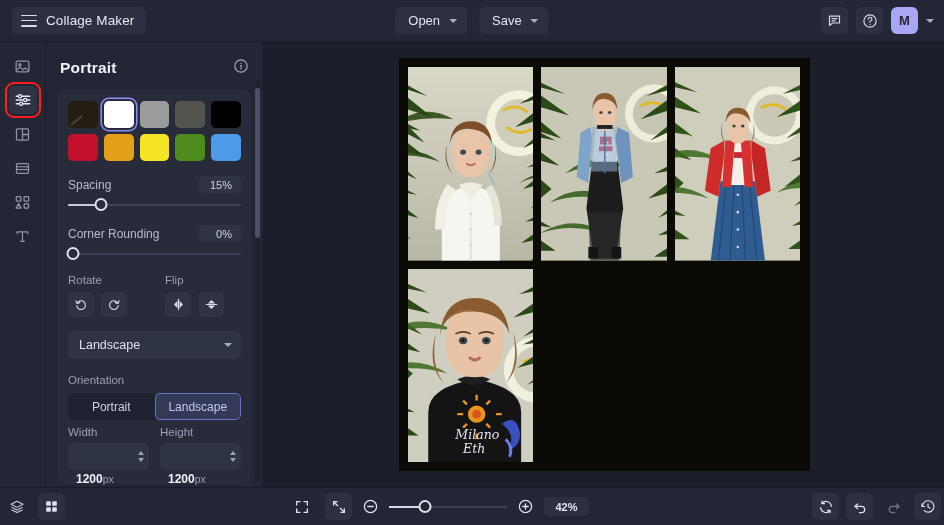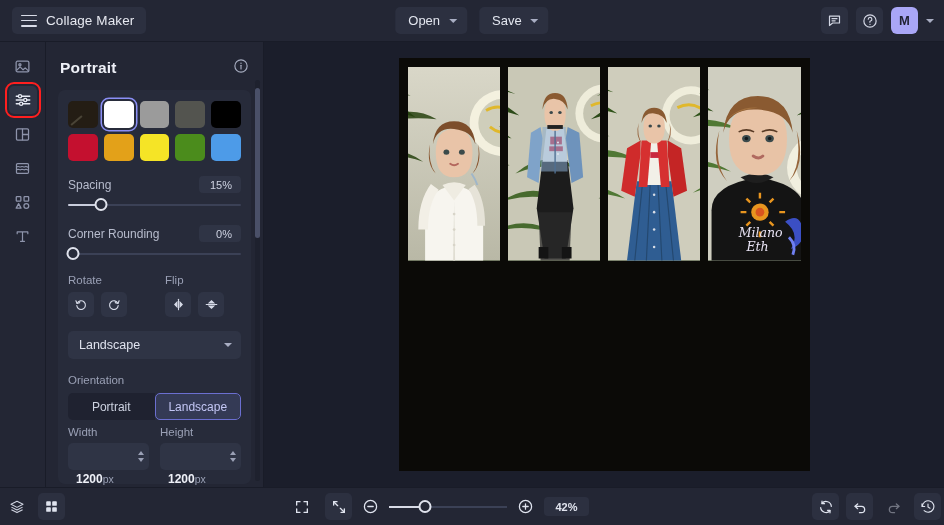--- a/index.html
+++ b/index.html
@@ -138,21 +138,21 @@
   .stepper { display: flex; flex-direction: column; gap: 3px; cursor: pointer; padding-left: 4px;}
   .chev-u { width: 0; height: 0; border-left: 3.5px solid transparent; border-right: 3.5px solid transparent; border-bottom: 4px solid #9aa0b5; }
   .chev-d { width: 0; height: 0; border-left: 3.5px solid transparent; border-right: 3.5px solid transparent; border-top: 4px solid #9aa0b5; }
 
   .pscroll-track { position: absolute; right: 3px; top: 38px; bottom: 6px; width: 5px; background: #1e212e; border-radius: 3px; }
   .pscroll-thumb { position: absolute; left: 0; top: 8px; width: 5px; height: 150px; background: #4a5068; border-radius: 3px; cursor: pointer; }
 
   
   .canvas-area { flex: 1; background: #1b1e2b; position: relative; display: flex; align-items: center; justify-content: center; }
   .stage { width: 411px; height: 413px; background: #0b0a07; position: relative; }
-  .collage { position: absolute; inset: 9px; display: grid; grid-template-columns: 1fr 1fr 1fr 1fr; grid-template-rows: 1fr 1fr; gap: 8px; }
+  .collage { position: absolute; inset: 9px; display: grid; grid-template-columns: 1fr 1fr 1fr; grid-template-rows: 1fr 1fr; gap: 8px; }
   .cell { overflow: hidden; position: relative; background: #2a3a20; }
   .cell svg { display: block; width: 100%; height: 100%; }
 
   
   .bottombar {
     height: 38px; flex: 0 0 38px; background: #232634;
     display: flex; align-items: center; padding: 0 3px; gap: 10px;
     border-top: 1px solid #191c28;
   }
   .bb-left { display: flex; gap: 8px; }

